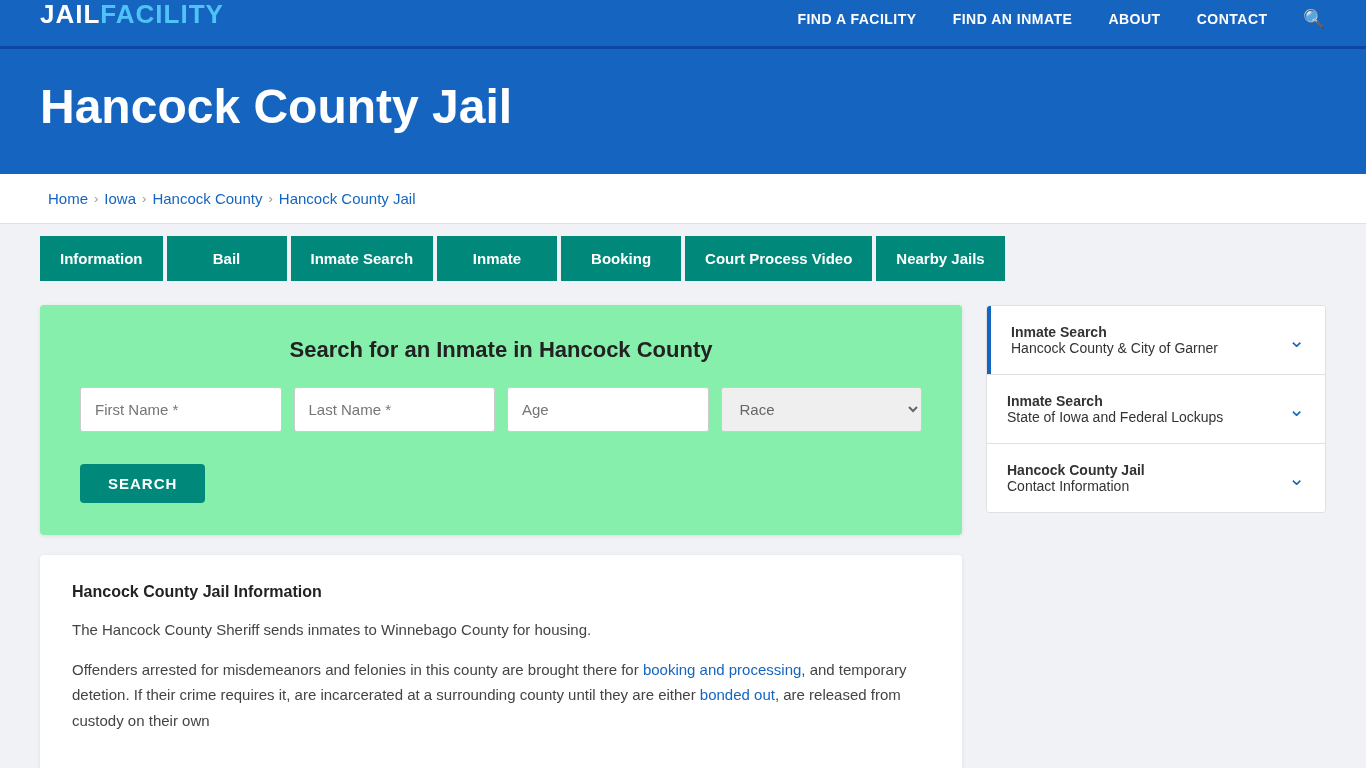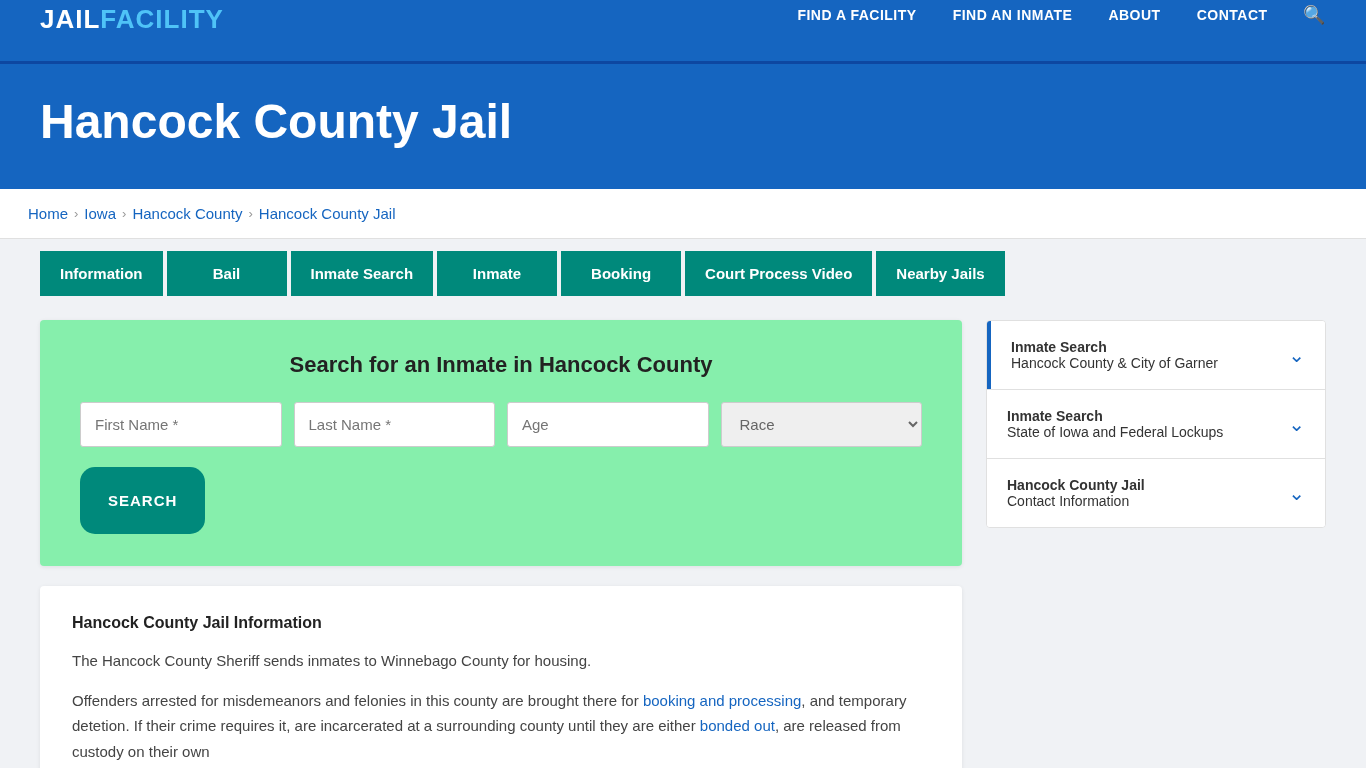--- a/index.html
+++ b/index.html
@@ -2,24 +2,24 @@
 <html><head>
   <meta charset="utf-8">
   <style>
     * { box-sizing: border-box; margin: 0; padding: 0; }
     body { font-family: Arial, sans-serif; background: #f0f2f5; color: #333; }
 
     
     .navbar {
       background: #1565c0;
       display: flex;
-      align-items: flex-start;
+      align-items: flex-end;
       justify-content: space-between;
-      padding: 4px 40px;
-      height: 64px;
+      padding: 16px 40px;
+      height: 49px;
       border-bottom: 3px solid #0d47a1;
     }
     .navbar-logo {
       display: flex;
       align-items: center;
       font-size: 26px;
       font-weight: 900;
       color: #fff;
       letter-spacing: 1px;
     }
@@ -53,21 +53,21 @@
     }
     .hero h1 {
       color: #fff;
       font-size: 48px;
       font-weight: 900;
     }
 
     
     .breadcrumb-bar {
       background: #fff;
-      padding: 16px 28px;
+      padding: 16px 48px;
       border-bottom: 1px solid #e0e0e0;
     }
     .breadcrumb {
       display: flex;
       align-items: center;
       gap: 6px;
       font-size: 15px;
     }
     .breadcrumb a {
       color: #1565c0;
@@ -127,41 +127,41 @@
     .search-box h2 {
       text-align: center;
       font-size: 22px;
       font-weight: 700;
       margin-bottom: 24px;
       color: #222;
     }
     .search-fields {
       display: flex;
       gap: 12px;
-      margin-bottom: 20px;
+      margin-bottom: 32px;
       flex-wrap: wrap;
     }
     .search-fields input,
     .search-fields select {
       border: 1px solid #ccc;
       border-radius: 3px;
       padding: 12px 14px;
       font-size: 15px;
       flex: 1;
       min-width: 120px;
       color: #666;
     }
     .search-btn {
       background: #00897b;
       color: #fff;
       border: none;
-      padding: 25px 28px;
+      padding: 11px 28px;
       font-size: 15px;
       font-weight: 700;
-      border-radius: 15px;
+      border-radius: 4px;
       cursor: pointer;
       letter-spacing: 1px;
     }
 
     
     .info-box {
       background: #fff;
       border-radius: 4px;
       padding: 28px 32px;
       box-shadow: 0 1px 4px rgba(0,0,0,0.08);

